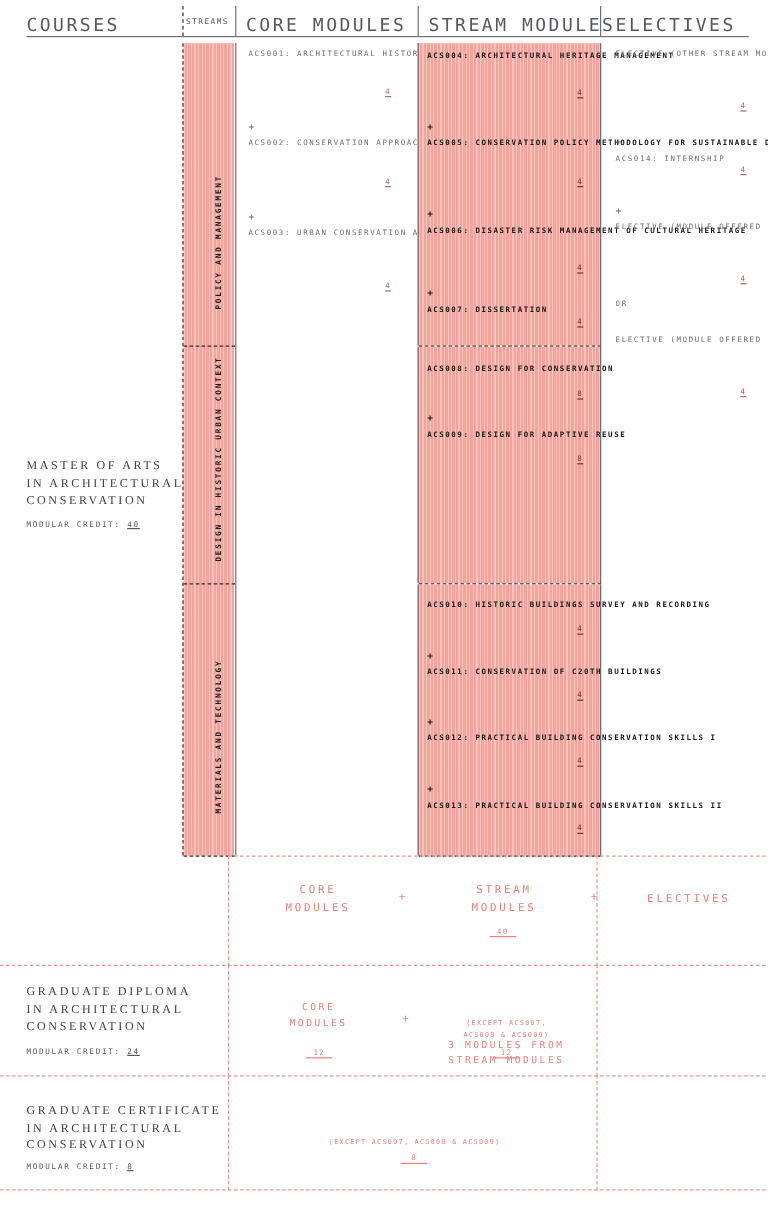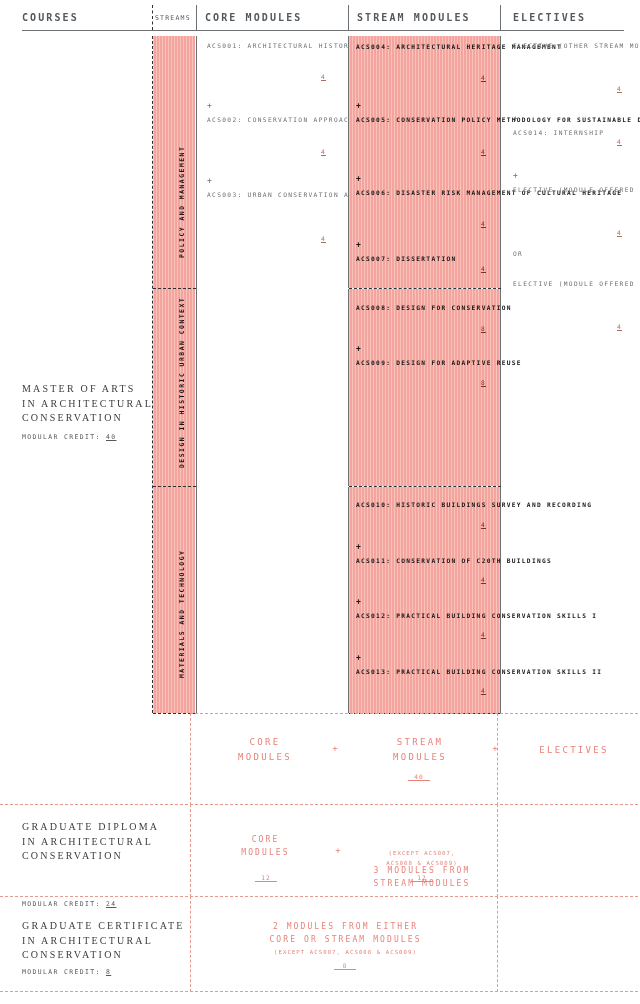--- a/index.html
+++ b/index.html
@@ -8,22 +8,22 @@
     background:#ffffff;
     font-family:"DejaVu Sans Mono","Liberation Mono",monospace;
     color:#4a4a4a;
     overflow:hidden;
     position:relative;
   }
   .canvas{position:absolute;left:0;top:0;width:640px;height:1004px;}
 
   
   .hdr{
-    font-size:10px;letter-spacing:2.1px;color:#55585c;
-    text-transform:uppercase;white-space:nowrap;font-weight:bold;
+    font-size:15px;letter-spacing:2.1px;color:#55585c;
+    text-transform:uppercase;white-space:nowrap;
   }
   .hdr-small{
     font-size:6.5px;letter-spacing:1.2px;color:#55585c;
     text-transform:uppercase;white-space:nowrap;
   }
   .mod{
     font-size:6.2px;letter-spacing:1.35px;line-height:11.6px;
     color:#6a6d70;text-transform:uppercase;white-space:nowrap;
   }
   .mod.b{color:#171717;font-weight:bold;letter-spacing:1.3px;}
@@ -262,21 +262,21 @@
   <div class="red plus" style="left:325px;top:743px;width:20px;">+</div>
   <div class="red big" style="left:375px;top:735px;width:90px;">STREAM
 MODULES</div>
   <div class="red-num" style="left:408px;top:773px;width:22px;">40</div>
   <div class="red plus" style="left:485px;top:743px;width:20px;">+</div>
   <div class="red big" style="left:524px;top:743px;width:100px;">ELECTIVES</div>
 
   <div class="course-title" style="left:22px;top:820px;">GRADUATE DIPLOMA
 IN ARCHITECTURAL
 CONSERVATION</div>
-  <div class="course-credit" style="left:22px;top:872px;margin-top:28px;">
+  <div class="course-credit" style="left:22px;top:872px;">
     <span>MODULAR CREDIT:</span>
     <u>24</u>
   </div>
 
   <div class="dashv" style="left:190px;top:804px;height:93px;"></div>
   <div class="dashv" style="left:497px;top:804px;height:93px;"></div>
   <div class="dashh" style="left:0px;top:896px;width:638px;"></div>
 
   <div class="red mid" style="left:218px;top:833px;width:95px;">CORE
 MODULES</div>
@@ -293,18 +293,16 @@
 CONSERVATION</div>
   <div class="course-credit" style="left:22px;top:968px;">
     <span>MODULAR CREDIT:</span>
     <u>8</u>
   </div>
 
   <div class="dashv" style="left:190px;top:896px;height:96px;"></div>
   <div class="dashv" style="left:497px;top:896px;height:96px;"></div>
   <div class="dashh" style="left:0px;top:991px;width:638px;"></div>
 
-  <div class="red mid" style="left:223px;top:920px;width:245px;">2 MODULES FROM EITHER
-CORE OR STREAM MODULES</div>
   <div class="red small" style="left:223px;top:948px;width:245px;">(EXCEPT ACS007, ACS008 &amp; ACS009)</div>
   <div class="red-num" style="left:334px;top:962px;width:22px;">8</div>
 
 </div>
 
 </body></html>

